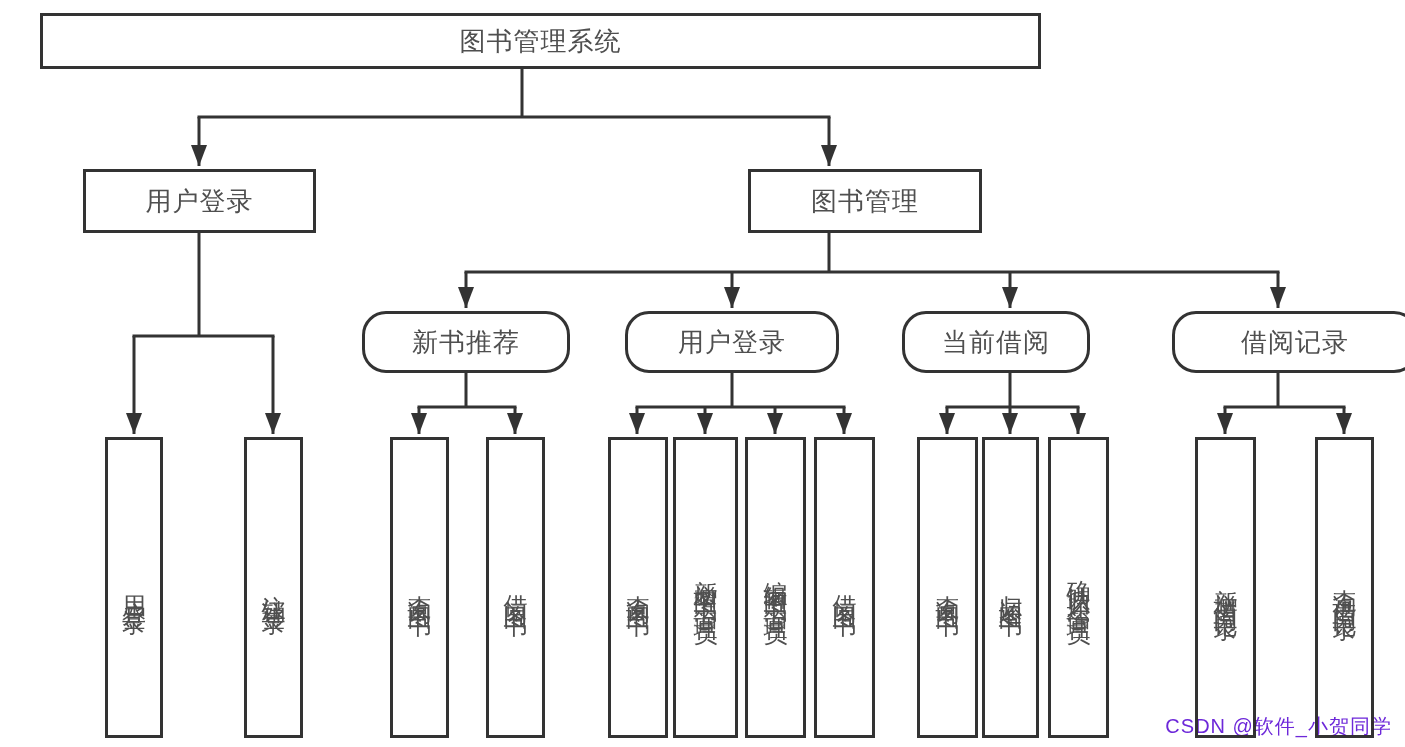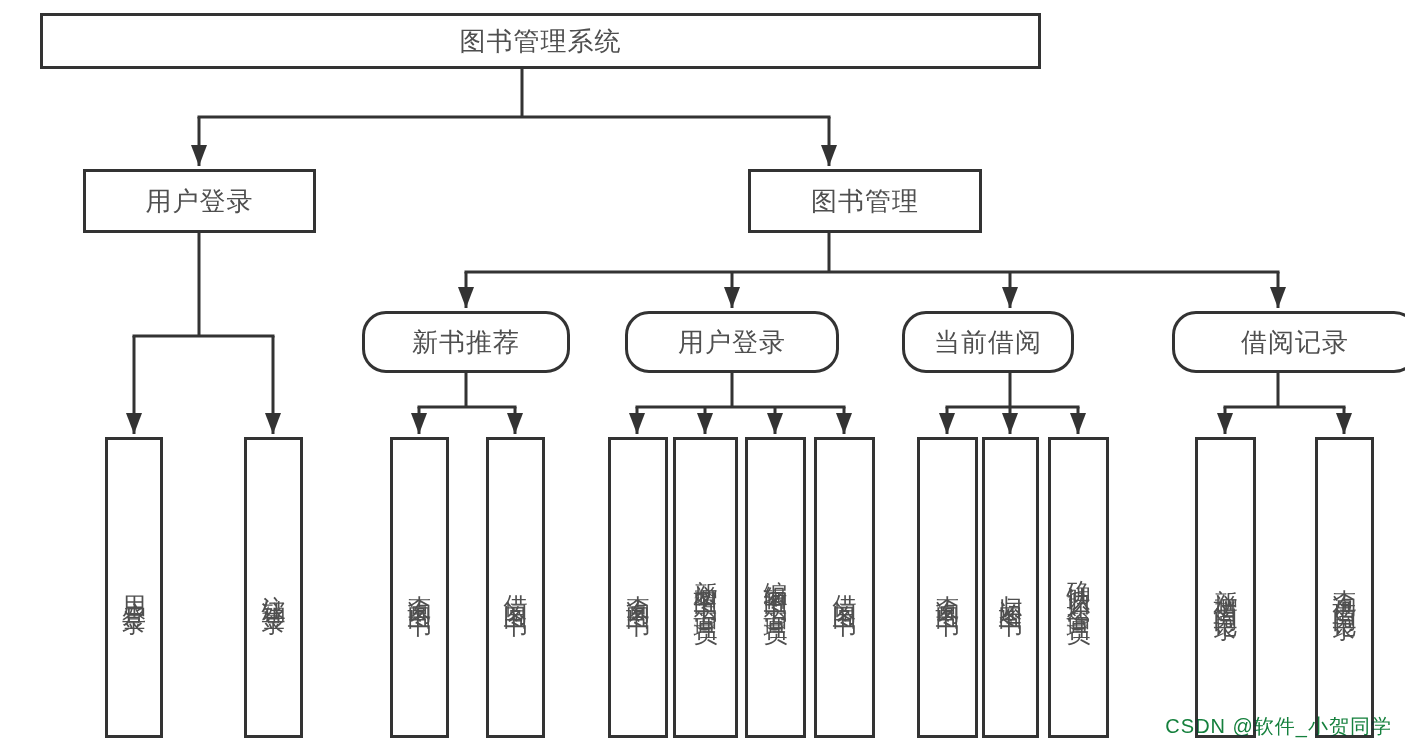--- a/index.html
+++ b/index.html
@@ -47,21 +47,21 @@
   
   .lvl1 { top: 169px; height: 64px; }
   .lvl2 { top: 311px; height: 62px; border-radius: 24px; }
   .leaf { top: 437px; height: 301px; }
   #watermark {
     position: absolute;
     right: 13px;
     top: 713px;
     font-size: 20px;
     letter-spacing: 1px;
-    color: #15803d;
+    color: #6d28d9;
     mix-blend-mode: darken;
     z-index: 5;
     white-space: nowrap;
   }
 </style>
 </head>
 <body>
 
 <div id="stage">
 
@@ -119,21 +119,21 @@
   <div class="box lvl1" style="left:712px; width:234px;margin-left:36px;">
     <span class="h-label">图书管理</span>
   </div>
 
   <div class="box lvl2" style="left:362px; width:208px;">
     <span class="h-label">新书推荐</span>
   </div>
   <div class="box lvl2" style="left:625px; width:214px;">
     <span class="h-label">用户登录</span>
   </div>
-  <div class="box lvl2" style="left:902px; width:172px;">
+  <div class="box lvl2" style="left:902px; width:188px;">
     <span class="h-label">当前借阅</span>
   </div>
   <div class="box lvl2" style="left:1172px; width:246px;">
     <span class="h-label">借阅记录</span>
   </div>
 
   <div class="box leaf" style="left:105px; width:58px;">
     <span class="v-label">用户登录</span>
   </div>
   <div class="box leaf" style="left:244px; width:59px;">

